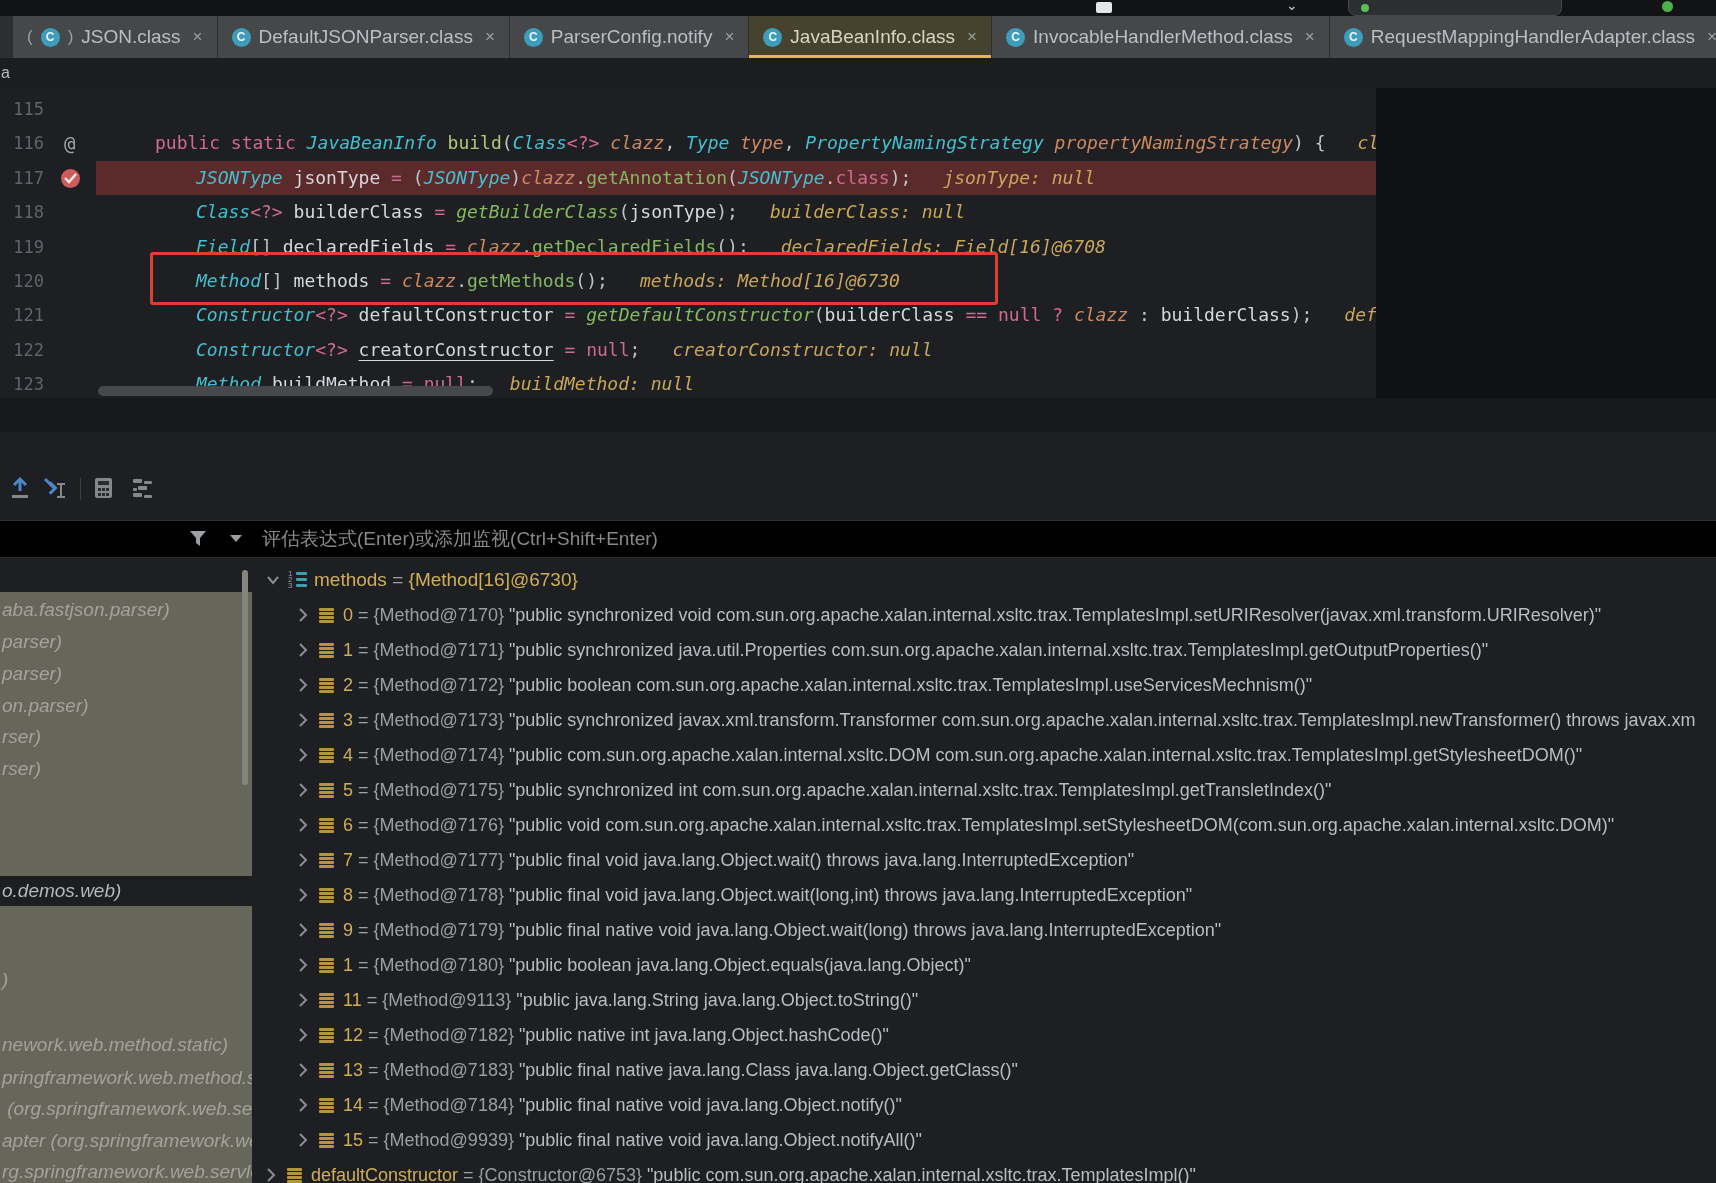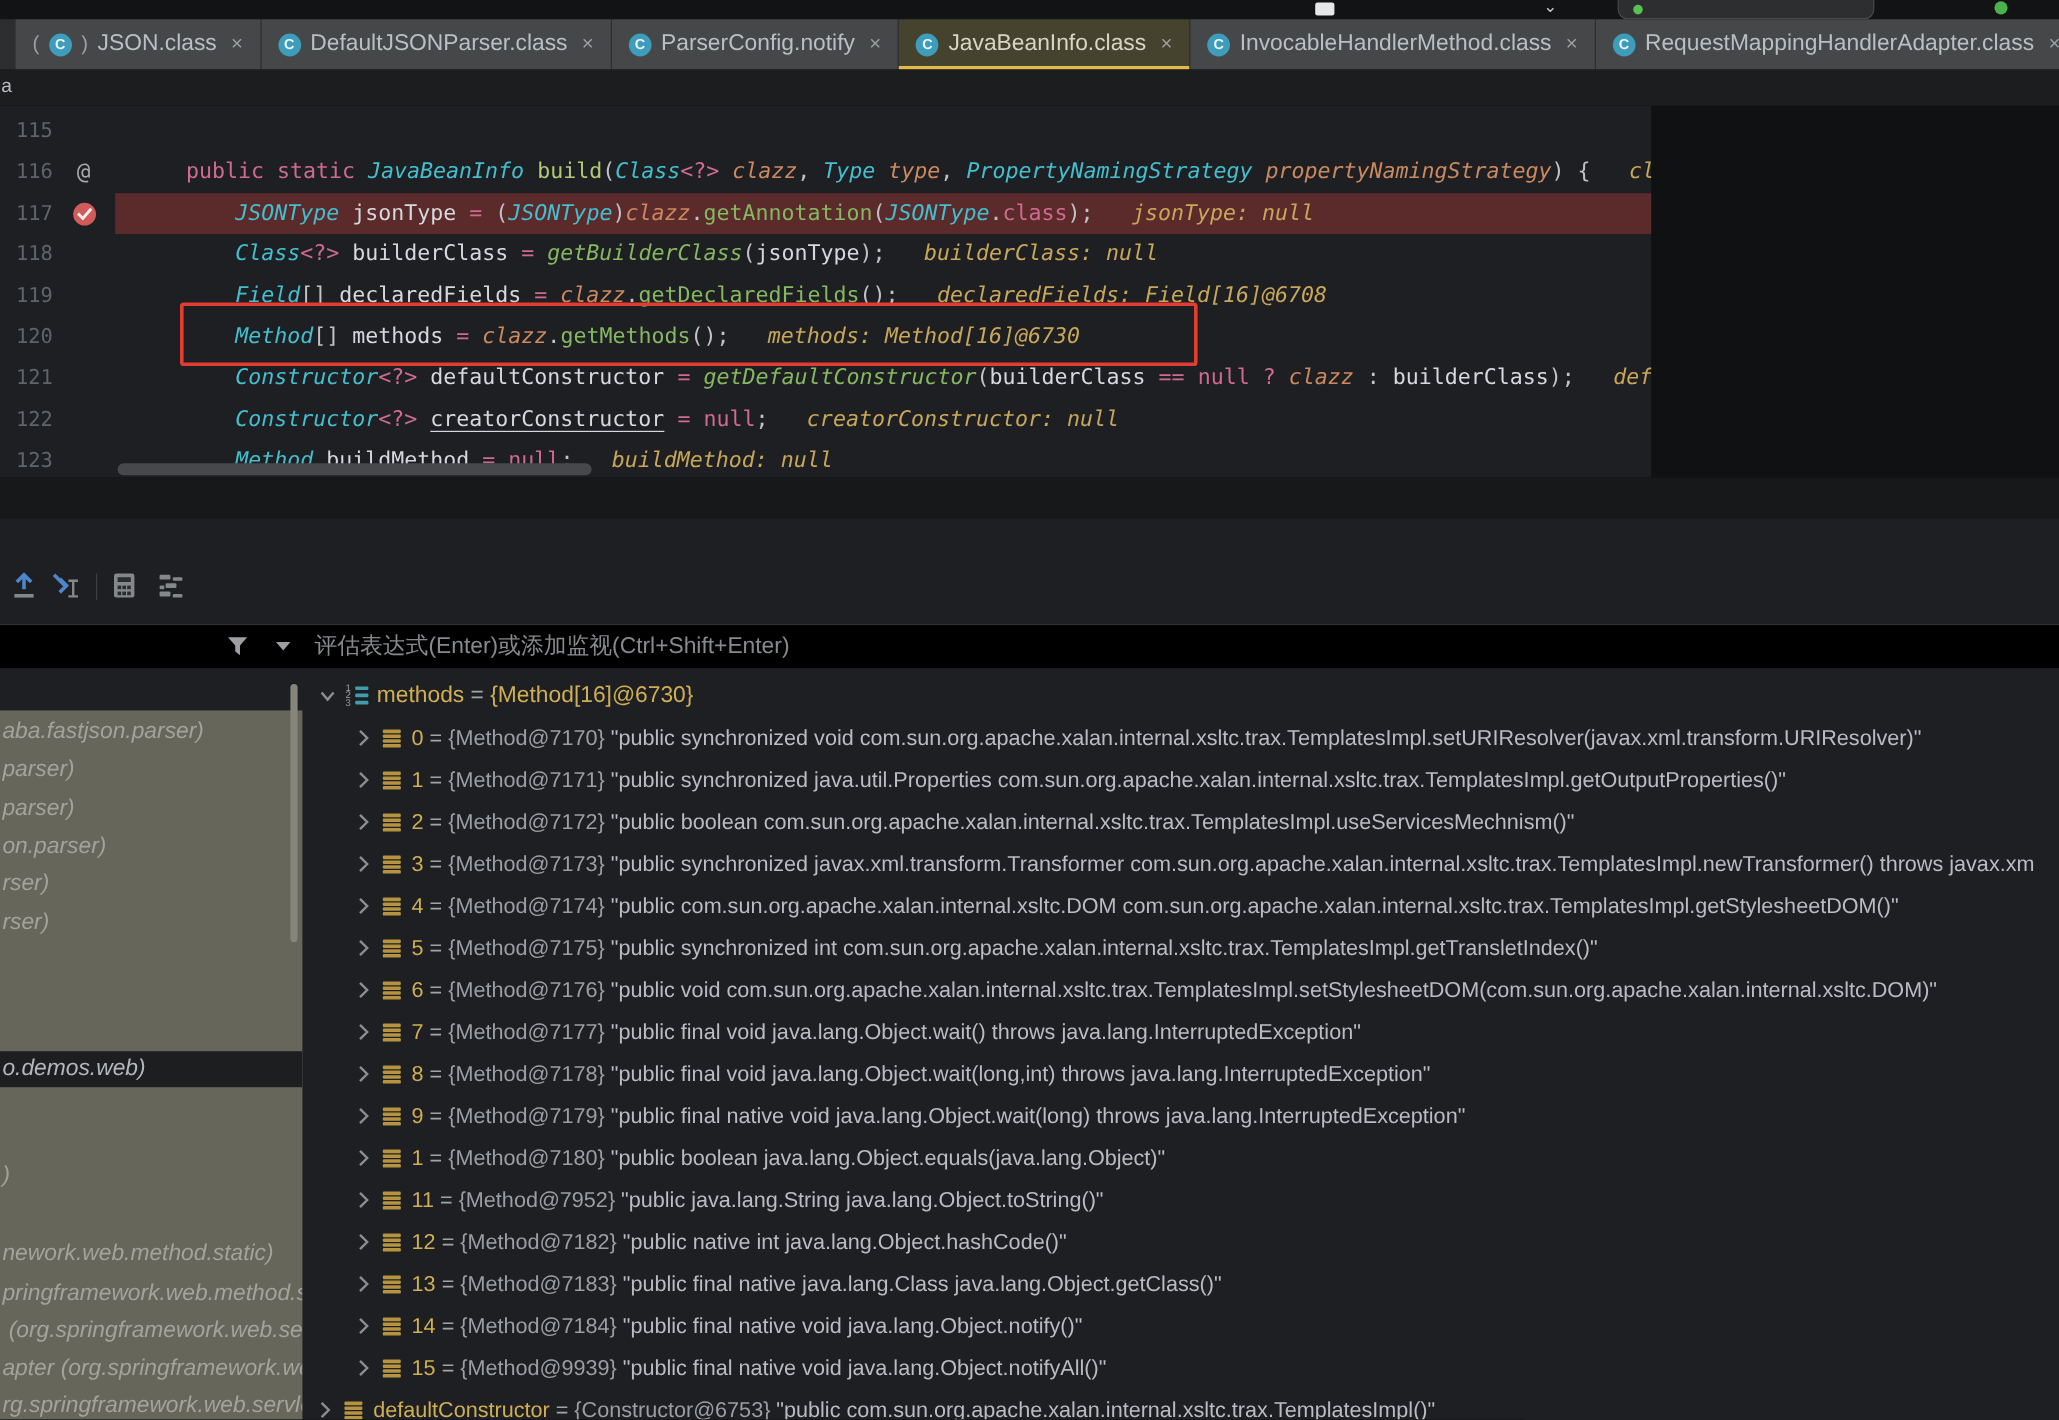--- a/index.html
+++ b/index.html
@@ -262,21 +262,21 @@
             <path d="M6 3 L12 9 L6 15" stroke="#8b8e91" stroke-width="2" fill="none"></path>
           </svg></span><span class="micon"><b style="top: 1px;"></b><b style="top: 5px;"></b><b style="top: 9px;"></b><b style="top: 13px;"></b></span><span style="margin-left: 8px;"><span class="vname">8</span><span class="veq"> = </span><span class="vref">{Method@7178}</span><span class="vdesc"> "public final void java.lang.Object.wait(long,int) throws java.lang.InterruptedException"</span></span></div>
       <div class="vrow" style="top: 359px;"><span class="chev" style="margin-left: 42px; margin-right: 6px;"><svg width="18" height="18">
             <path d="M6 3 L12 9 L6 15" stroke="#8b8e91" stroke-width="2" fill="none"></path>
           </svg></span><span class="micon"><b style="top: 1px;"></b><b style="top: 5px;"></b><b style="top: 9px;"></b><b style="top: 13px;"></b></span><span style="margin-left: 8px;"><span class="vname">9</span><span class="veq"> = </span><span class="vref">{Method@7179}</span><span class="vdesc"> "public final native void java.lang.Object.wait(long) throws java.lang.InterruptedException"</span></span></div>
       <div class="vrow" style="top: 394px;"><span class="chev" style="margin-left: 42px; margin-right: 6px;"><svg width="18" height="18">
             <path d="M6 3 L12 9 L6 15" stroke="#8b8e91" stroke-width="2" fill="none"></path>
           </svg></span><span class="micon"><b style="top: 1px;"></b><b style="top: 5px;"></b><b style="top: 9px;"></b><b style="top: 13px;"></b></span><span style="margin-left: 8px;"><span class="vname">1</span><span class="veq"> = </span><span class="vref">{Method@7180}</span><span class="vdesc"> "public boolean java.lang.Object.equals(java.lang.Object)"</span></span></div>
       <div class="vrow" style="top: 429px;"><span class="chev" style="margin-left: 42px; margin-right: 6px;"><svg width="18" height="18">
             <path d="M6 3 L12 9 L6 15" stroke="#8b8e91" stroke-width="2" fill="none"></path>
-          </svg></span><span class="micon"><b style="top: 1px;"></b><b style="top: 5px;"></b><b style="top: 9px;"></b><b style="top: 13px;"></b></span><span style="margin-left: 8px;"><span class="vname">11</span><span class="veq"> = </span><span class="vref">{Method@7952}</span><span class="vdesc"> "public java.lang.String java.lang.Object.toString()"</span></span></div>
+          </svg></span><span class="micon"><b style="top: 1px;"></b><b style="top: 5px;"></b><b style="top: 9px;"></b><b style="top: 13px;"></b></span><span style="margin-left: 8px;"><span class="vname">11</span><span class="veq"> = </span><span class="vref">{Method@9113}</span><span class="vdesc"> "public java.lang.String java.lang.Object.toString()"</span></span></div>
       <div class="vrow" style="top: 464px;"><span class="chev" style="margin-left: 42px; margin-right: 6px;"><svg width="18" height="18">
             <path d="M6 3 L12 9 L6 15" stroke="#8b8e91" stroke-width="2" fill="none"></path>
           </svg></span><span class="micon"><b style="top: 1px;"></b><b style="top: 5px;"></b><b style="top: 9px;"></b><b style="top: 13px;"></b></span><span style="margin-left: 8px;"><span class="vname">12</span><span class="veq"> = </span><span class="vref">{Method@7182}</span><span class="vdesc"> "public native int java.lang.Object.hashCode()"</span></span></div>
       <div class="vrow" style="top: 499px;"><span class="chev" style="margin-left: 42px; margin-right: 6px;"><svg width="18" height="18">
             <path d="M6 3 L12 9 L6 15" stroke="#8b8e91" stroke-width="2" fill="none"></path>
           </svg></span><span class="micon"><b style="top: 1px;"></b><b style="top: 5px;"></b><b style="top: 9px;"></b><b style="top: 13px;"></b></span><span style="margin-left: 8px;"><span class="vname">13</span><span class="veq"> = </span><span class="vref">{Method@7183}</span><span class="vdesc"> "public final native java.lang.Class java.lang.Object.getClass()"</span></span></div>
       <div class="vrow" style="top: 534px;"><span class="chev" style="margin-left: 42px; margin-right: 6px;"><svg width="18" height="18">
             <path d="M6 3 L12 9 L6 15" stroke="#8b8e91" stroke-width="2" fill="none"></path>
           </svg></span><span class="micon"><b style="top: 1px;"></b><b style="top: 5px;"></b><b style="top: 9px;"></b><b style="top: 13px;"></b></span><span style="margin-left: 8px;"><span class="vname">14</span><span class="veq"> = </span><span class="vref">{Method@7184}</span><span class="vdesc"> "public final native void java.lang.Object.notify()"</span></span></div>
       <div class="vrow" style="top: 569px;"><span class="chev" style="margin-left: 42px; margin-right: 6px;"><svg width="18" height="18">

